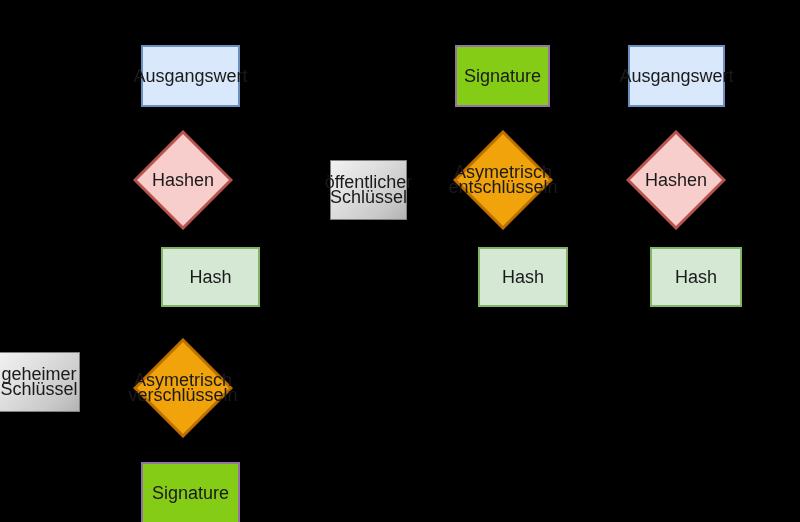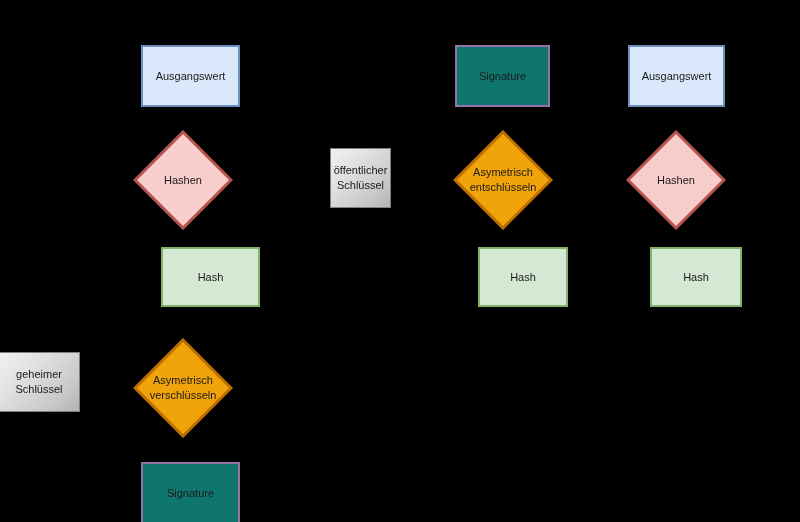--- a/index.html
+++ b/index.html
@@ -18,35 +18,35 @@
   }
 
   
   .node {
     position: absolute;
     box-sizing: border-box;
     display: flex;
     align-items: center;
     justify-content: center;
     text-align: center;
-    font-size: 11px;
+    font-size: 18px;
     line-height: 15px;
     color: #1a1a1a;
     white-space: pre-line;
     user-select: none;
   }
 
   
   .rect {
     border-width: 2px;
     border-style: solid;
   }
   .rect.blue   { background: #dae8fc; border-color: #6c8ebf; }
   .rect.green  { background: #d5e8d4; border-color: #82b366; margin-left: 20px; }
-  .rect.purple { background: #0f766e; border-color: #9673a6; }
+  .rect.purple { background: #84cc16; border-color: #9673a6; }
 
   
   .keybox {
     background: linear-gradient(135deg, #f2f2f2 0%, #e0e0e0 35%, #c9c9c9 75%, #b3b3b3 100%);
     border: 1px solid #808080;
     box-shadow: 3px 3px 0 0 rgba(0,0,0,0.55);
     color: #1a1a1a;
   }
 
   
@@ -106,21 +106,21 @@
     </svg>
     <span class="dlabel">Asymetrisch
 verschlüsseln</span>
   </div>
 
   <div class="node rect purple" style="left:141px; top:462px; width:99px; height:62px;">Signature</div>
 
   <div class="node keybox" style="left:-2px; top:352px; width:82px; height:60px;">geheimer
 Schlüssel</div>
 
-  <div class="node keybox" style="left:330px; top:148px; width:61px; height:60px;">öffentlicher
+  <div class="node keybox" style="left:330px; top:160px; width:77px; height:60px;">öffentlicher
 Schlüssel</div>
 
   <div class="node rect purple" style="left:455px; top:45px; width:95px; height:62px;">Signature</div>
 
   <div class="node diamond" style="left:453px; top:130px; width:100px; height:100px;">
     <svg class="dshape" viewBox="0 0 100 100" preserveAspectRatio="none">
       <polygon points="50,2 98,50 50,98 2,50" fill="#f0a30a" stroke="#bd7000" stroke-width="3"></polygon>
     </svg>
     <span class="dlabel">Asymetrisch
 entschlüsseln</span>

